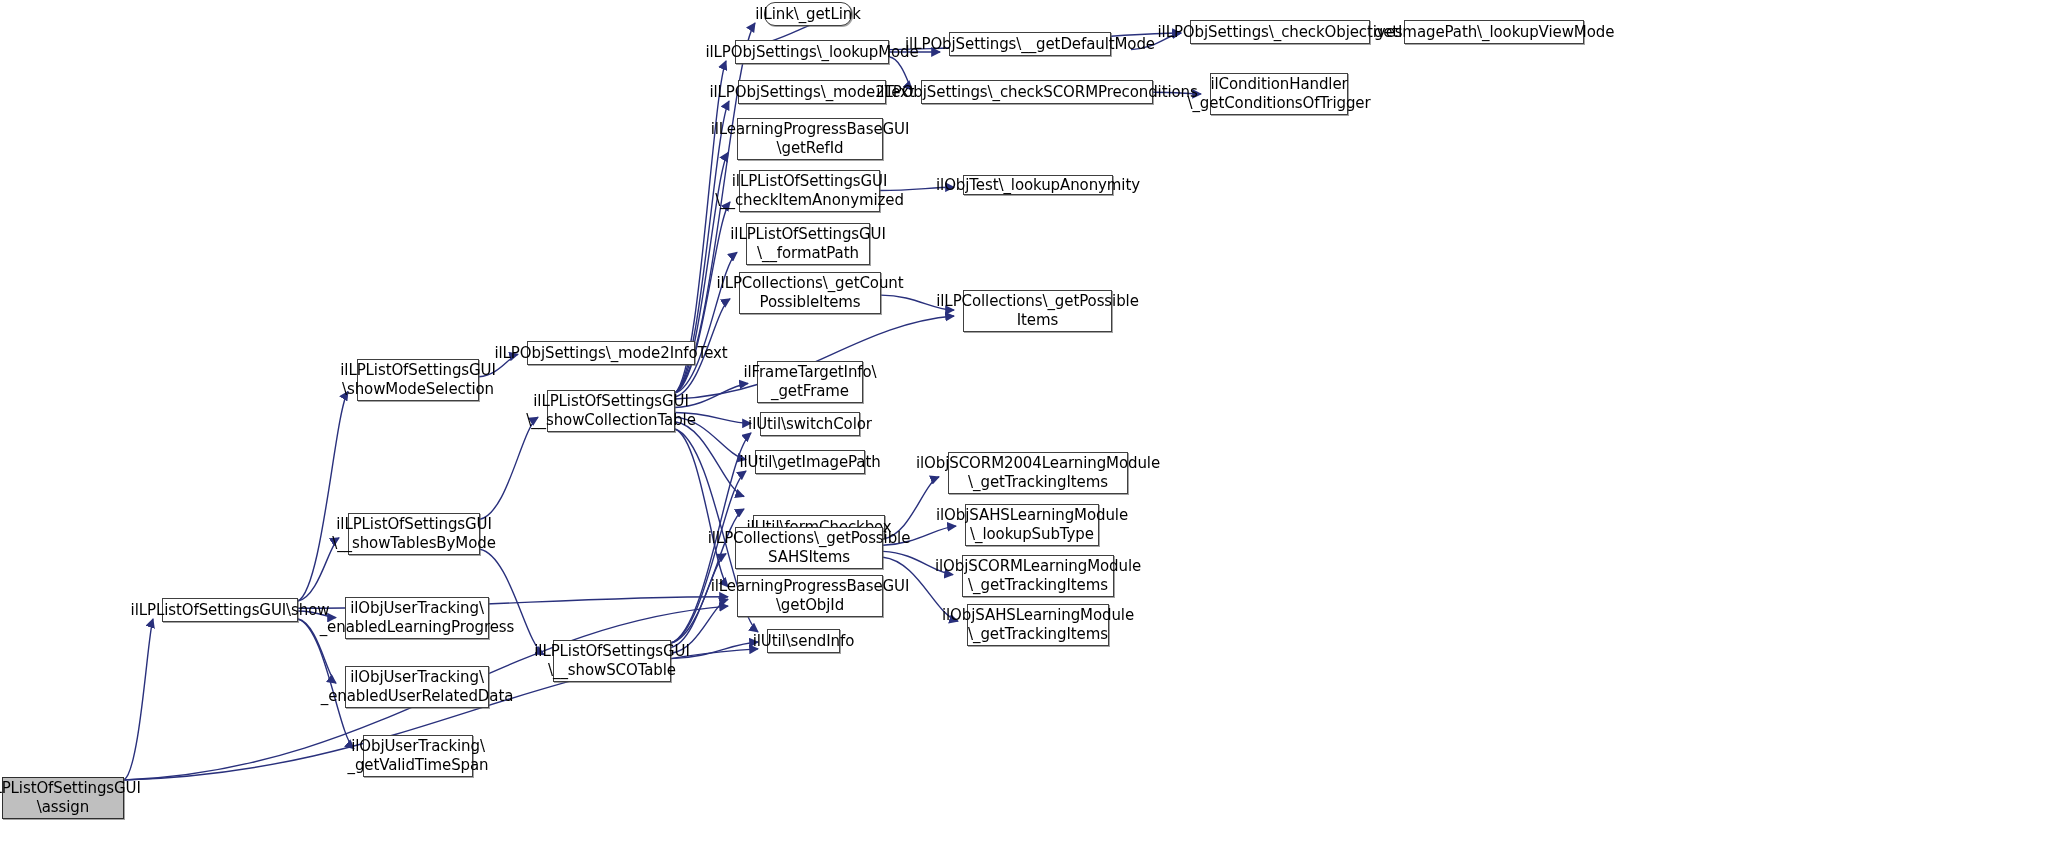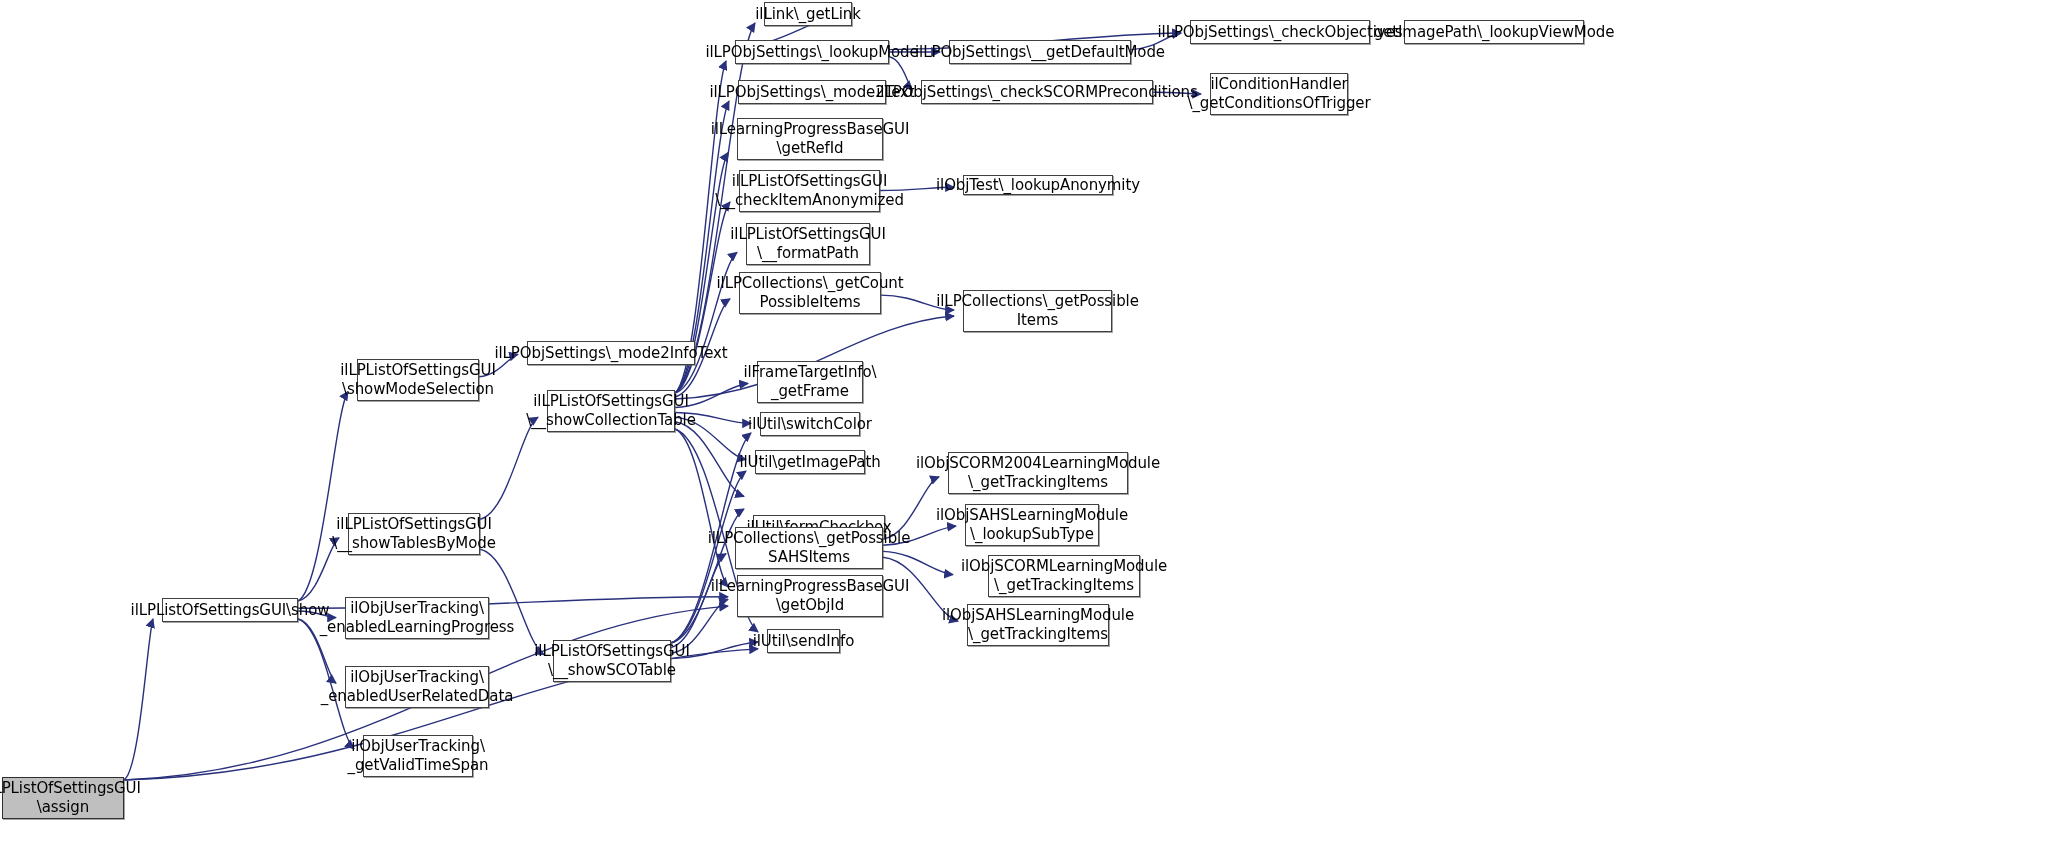--- a/index.html
+++ b/index.html
@@ -102,51 +102,51 @@
 _enabledLearningProgress</div>
       <div class="node" style="left: 345px; top: 666px; width: 144px; height: 42px;">ilObjUserTracking\
 _enabledUserRelatedData</div>
       <div class="node" style="left: 363px; top: 735px; width: 110px; height: 42px;">ilObjUserTracking\
 _getValidTimeSpan</div>
       <div class="node" style="left: 527px; top: 341px; width: 168px; height: 24px;">ilLPObjSettings\_mode2InfoText</div>
       <div class="node" style="left: 547px; top: 390px; width: 128px; height: 42px;">ilLPListOfSettingsGUI
 \__showCollectionTable</div>
       <div class="node" style="left: 553px; top: 640px; width: 118px; height: 42px;">ilLPListOfSettingsGUI
 \__showSCOTable</div>
-      <div class="node" style="left: 764px; top: 2px; width: 88px; height: 24px;">ilLink\_getLink</div>
+      <div class="node" style="left: 764px; top: 2px; width: 88px; height: 24px; border-radius: 11px;">ilLink\_getLink</div>
       <div class="node" style="left: 735px; top: 40px; width: 154px; height: 24px;">ilLPObjSettings\_lookupMode</div>
       <div class="node" style="left: 738px; top: 80px; width: 148px; height: 24px;">ilLPObjSettings\_mode2Text</div>
       <div class="node" style="left: 737px; top: 118px; width: 146px; height: 42px;">ilLearningProgressBaseGUI
 \getRefId</div>
       <div class="node" style="left: 739px; top: 170px; width: 141px; height: 42px;">ilLPListOfSettingsGUI
 \__checkItemAnonymized</div>
       <div class="node" style="left: 746px; top: 223px; width: 124px; height: 42px;">ilLPListOfSettingsGUI
 \__formatPath</div>
       <div class="node" style="left: 739px; top: 272px; width: 142px; height: 42px;">ilLPCollections\_getCount
 PossibleItems</div>
       <div class="node" style="left: 757px; top: 361px; width: 106px; height: 42px;">ilFrameTargetInfo\
 _getFrame</div>
       <div class="node" style="left: 760px; top: 412px; width: 100px; height: 24px;">ilUtil\switchColor</div>
       <div class="node" style="left: 755px; top: 450px; width: 110px; height: 24px;">ilUtil\getImagePath</div>
       <div class="node" style="left: 753px; top: 515px; width: 132px; height: 24px;">ilUtil\formCheckbox</div>
       <div class="node" style="left: 735px; top: 527px; width: 148px; height: 42px;">ilLPCollections\_getPossible
 SAHSItems</div>
       <div class="node" style="left: 737px; top: 575px; width: 146px; height: 42px;">ilLearningProgressBaseGUI
 \getObjId</div>
       <div class="node" style="left: 767px; top: 629px; width: 73px; height: 24px;">ilUtil\sendInfo</div>
-      <div class="node" style="left: 949px; top: 40px; width: 182px; height: 24px;">ilLPObjSettings\__getDefaultMode</div>
+      <div class="node" style="left: 949px; top: 32px; width: 162px; height: 24px;">ilLPObjSettings\__getDefaultMode</div>
       <div class="node" style="left: 921px; top: 80px; width: 232px; height: 24px;">ilLPObjSettings\_checkSCORMPreconditions</div>
       <div class="node" style="left: 963px; top: 175px; width: 150px; height: 20px;">ilObjTest\_lookupAnonymity</div>
       <div class="node" style="left: 963px; top: 290px; width: 149px; height: 42px;">ilLPCollections\_getPossible
 Items</div>
       <div class="node" style="left: 948px; top: 452px; width: 180px; height: 42px;">ilObjSCORM2004LearningModule
 \_getTrackingItems</div>
       <div class="node" style="left: 965px; top: 504px; width: 134px; height: 42px;">ilObjSAHSLearningModule
 \_lookupSubType</div>
-      <div class="node" style="left: 988px; top: 555px; width: 152px; height: 42px;">ilObjSCORMLearningModule
+      <div class="node" style="left: 962px; top: 555px; width: 152px; height: 42px;">ilObjSCORMLearningModule
 \_getTrackingItems</div>
       <div class="node" style="left: 967px; top: 604px; width: 142px; height: 42px;">ilObjSAHSLearningModule
 \_getTrackingItems</div>
       <div class="node" style="left: 1190px; top: 20px; width: 180px; height: 24px;">ilLPObjSettings\_checkObjectives</div>
       <div class="node" style="left: 1210px; top: 73px; width: 138px; height: 42px;">ilConditionHandler
 \_getConditionsOfTrigger</div>
       <div class="node" style="left: 1404px; top: 20px; width: 180px; height: 24px;">getImagePath\_lookupViewMode</div>
     </div>
 </div>
 

